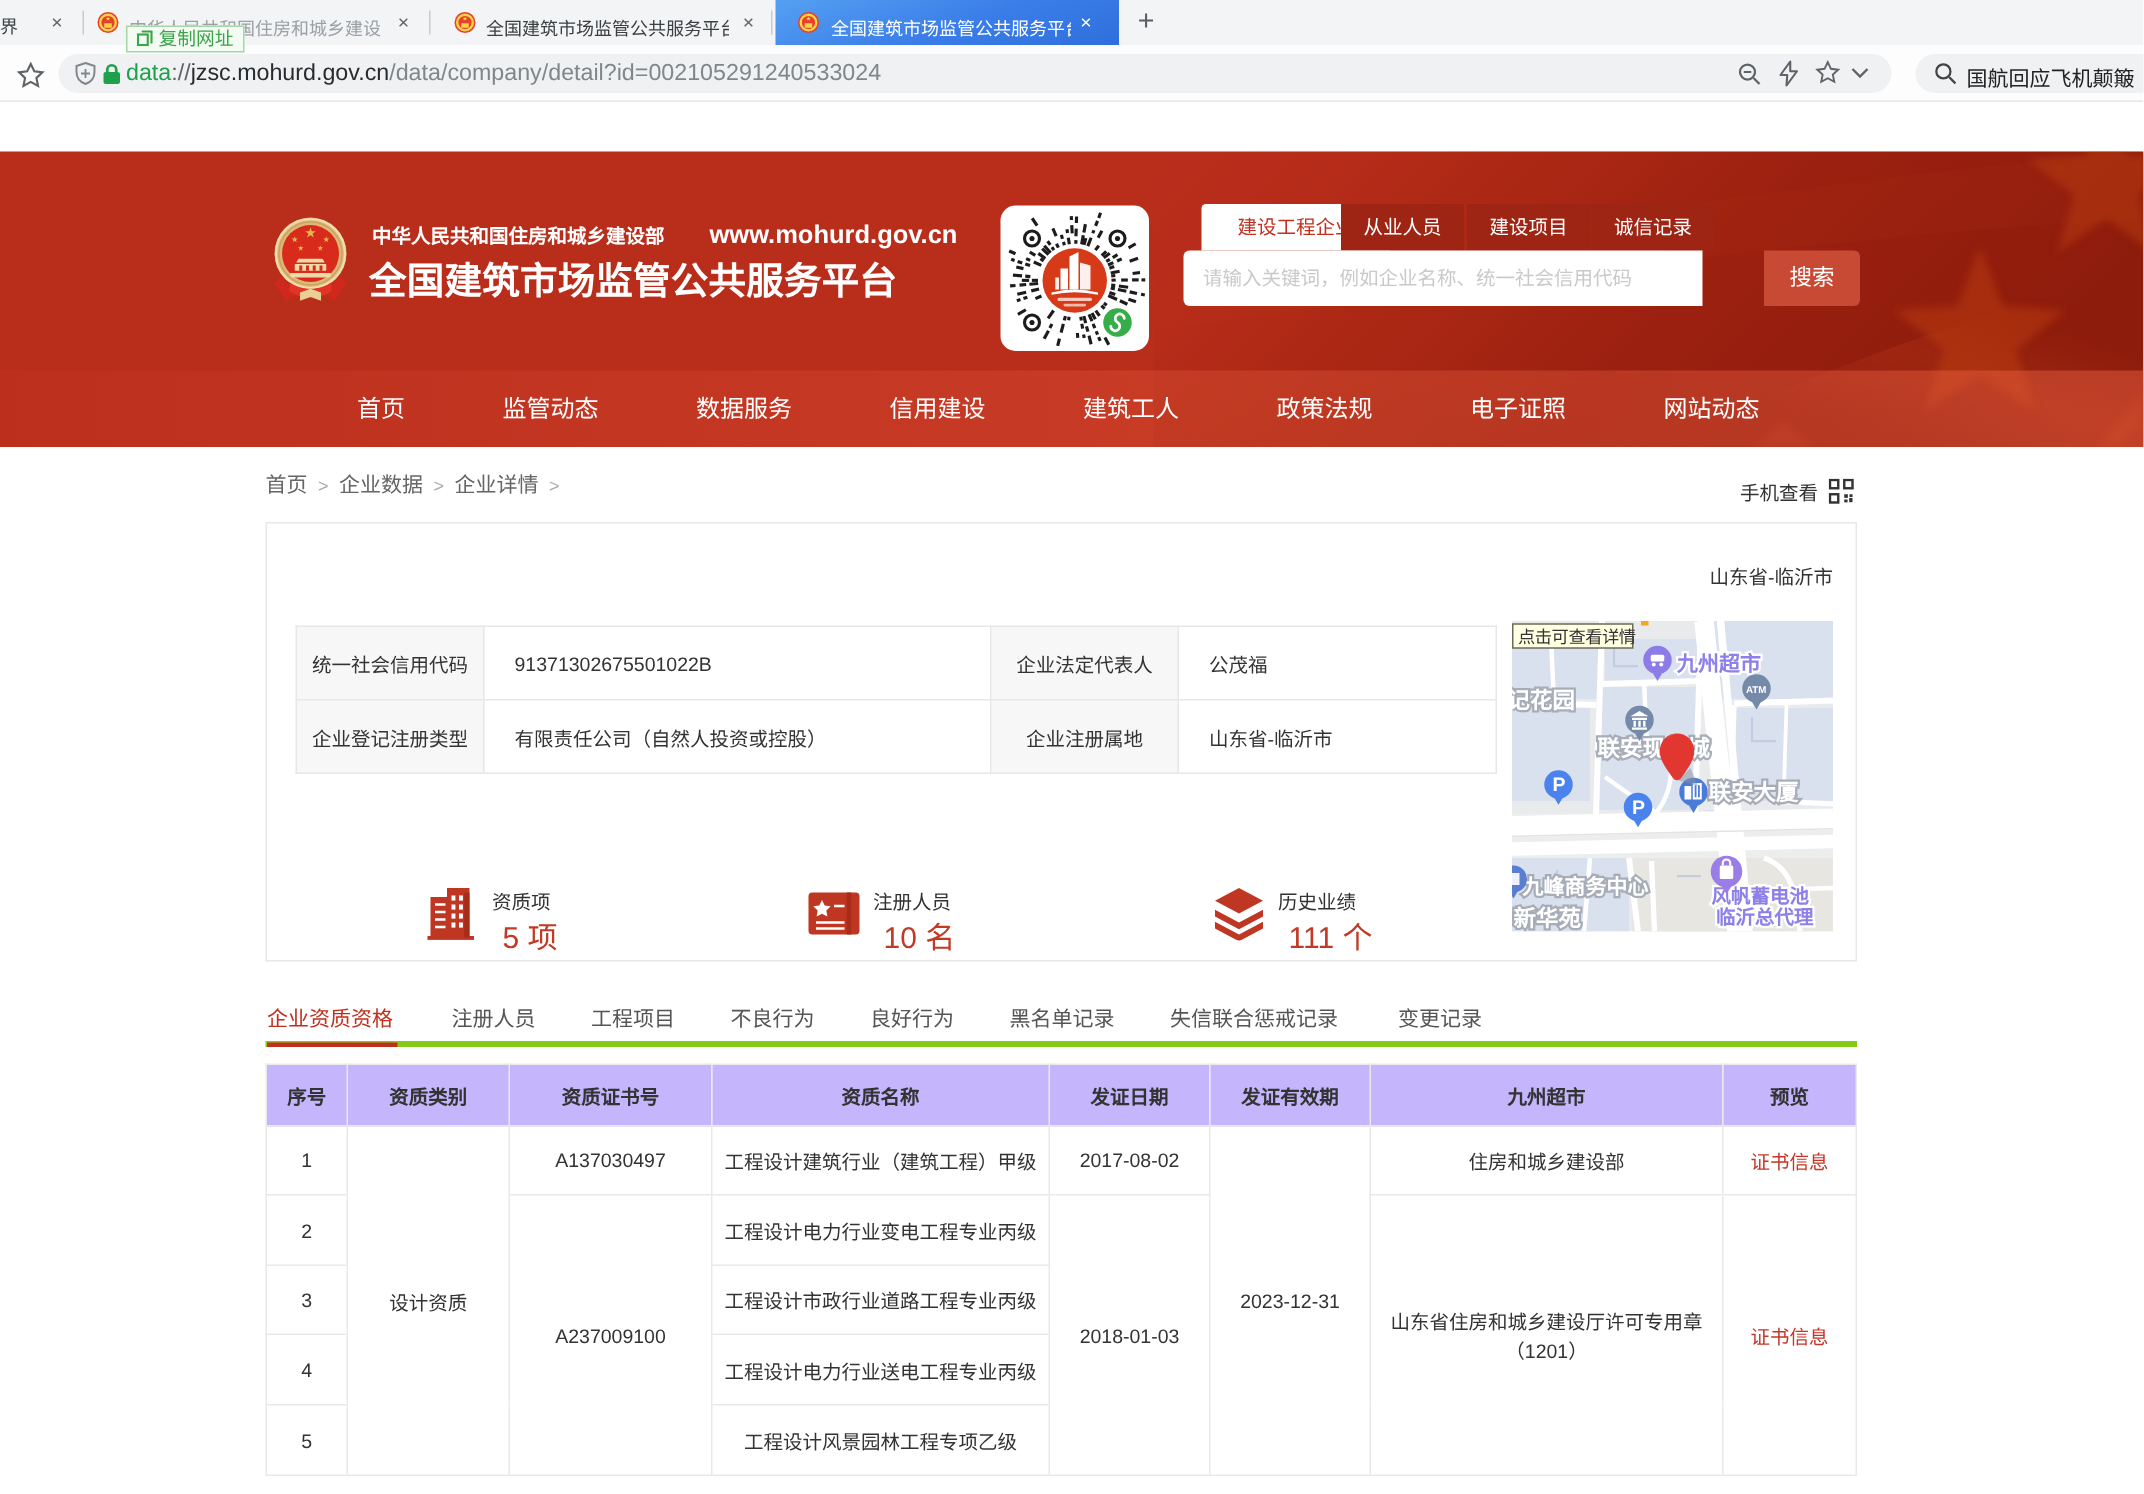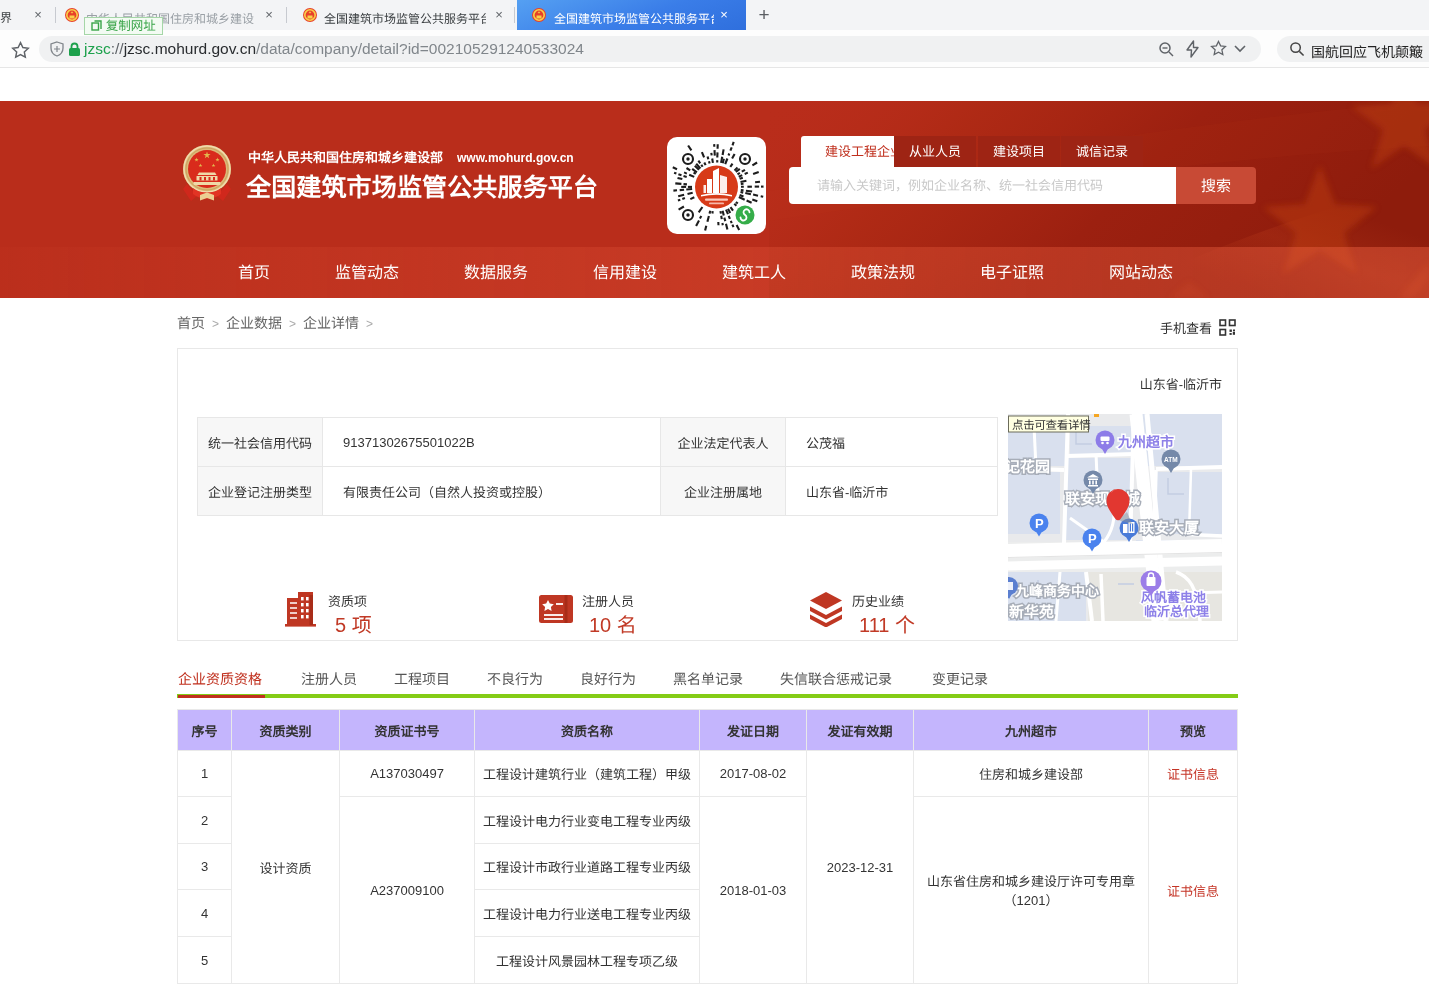--- a/index.html
+++ b/index.html
@@ -21,28 +21,28 @@
 .bicon{position:absolute;color:#5f6368}
 #tooltip{position:absolute;left:84px;top:17px;width:79px;height:18px;background:#f3fbf3;border:1px solid #a5d6a7;color:#3aa549;font-size:12.5px;line-height:16px;text-align:center;z-index:60}
 
 #gap{position:absolute;left:0;top:68px;width:1429px;height:33px;background:#fff}
 #header{position:absolute;left:0;top:101px;width:1429px;height:197px;background:#b92d1b;overflow:hidden}
 #flagdec{position:absolute;right:0;top:0;width:660px;height:197px}
 #navstrip{position:absolute;left:0;top:146px;width:1429px;height:51px;background:linear-gradient(90deg,rgba(236,88,60,0.05),rgba(246,104,72,0.42))}
 #navstrip a{position:absolute;top:12px;font-size:16px;color:#fff;text-decoration:none;white-space:nowrap}
 #emblem{position:absolute;left:180px;top:43px}
 #brand1{position:absolute;left:248px;top:46px;color:#fff;font-size:13px;font-weight:bold;letter-spacing:0;white-space:nowrap}
-#brand1 span{margin-left:14px;letter-spacing:0;font-size:12px}
+#brand1 span{margin-left:30px;letter-spacing:0;font-size:17px}
 #brand2{position:absolute;left:246px;top:66px;color:#fff;font-size:25px;font-weight:bold;letter-spacing:0.15px;white-space:nowrap}
 #qrbox{position:absolute;left:667px;top:36px;width:99px;height:97px;background:#fff;border-radius:10px}
 #stabs{position:absolute;left:789px;top:35px;height:31px}
 .stab{position:absolute;top:0;height:31px;background:#9e2414;color:#fff;font-size:13px;text-align:center;line-height:31px}
 .stab.on{background:#fff;color:#c0301e;border-radius:3px 3px 0 0}
-#sinput{position:absolute;left:789px;top:66px;width:387px;height:37px;background:#fff;border-radius:4px 0 0 4px;color:#c9c9c9;font-size:13px;line-height:37px;padding-left:28px;white-space:nowrap;overflow:hidden}
-#sbtn{position:absolute;left:1176px;top:66px;width:80px;height:37px;background:#c84a35;border-radius:0 4px 4px 0;color:#fff;font-size:15px;text-align:center;line-height:37px}
+#sinput{position:absolute;left:789px;top:66px;width:346px;height:37px;background:#fff;border-radius:4px 0 0 4px;color:#c9c9c9;font-size:13px;line-height:37px;padding-left:13px;white-space:nowrap;overflow:hidden}
+#sbtn{position:absolute;left:1176px;top:66px;width:64px;height:37px;background:#c84a35;border-radius:0 4px 4px 0;color:#fff;font-size:15px;text-align:center;line-height:37px}
 
 #crumbs{position:absolute;left:177px;top:312px;font-size:14px;color:#666}
 #crumbs i{font-style:normal;color:#aaa;margin:0 7px;font-size:12px}
 #mobile{position:absolute;left:1160px;top:318px;font-size:13px;color:#333}
 #panel1{position:absolute;left:177px;top:348px;width:1061px;height:293px;border:1px solid #e8e8e8;background:#fff}
 #cname{position:absolute;left:19px;top:12px;font-size:22px;font-weight:500;color:#333;letter-spacing:0;text-shadow:0.5px 0 0 #444}
 #creg{position:absolute;right:15px;top:25px;font-size:13px;color:#333}
 table.info{position:absolute;left:19px;top:68px;border-collapse:collapse;table-layout:fixed}
 table.info td{border:1px solid #e7e7e7;font-size:13px;color:#333;height:49px}
 table.info td.lbl{background:#f7f7f7;text-align:center;width:125px}
@@ -104,21 +104,21 @@
     </svg>
   <div id="urlpill"></div>
   <svg class="bicon" style="left:49px;top:11px" width="16" height="16" viewBox="0 0 16 16">
       <path d="M8 1l6 2v4c0 4-2.7 6.8-6 8-3.3-1.2-6-4-6-8V3z" fill="none" stroke="#80868b" stroke-width="1.3"></path>
       <path d="M8 5v6M5 8h6" stroke="#80868b" stroke-width="1.2"></path>
     </svg>
   <svg class="bicon" style="left:68px;top:12px" width="13" height="15" viewBox="0 0 13 15">
       <rect x="1" y="6" width="11" height="8" rx="1.5" fill="#1da14c"></rect>
       <path d="M3.5 6V4.5a3 3 0 0 1 6 0V6" fill="none" stroke="#1da14c" stroke-width="1.8"></path>
     </svg>
-  <div id="urltext"><span style="color:#1da14c">jzsc</span><span style="color:#5f6368">://</span><span style="color:#282b2e">jzsc.mohurd.gov.cn</span><span style="color:#80868b">/data/company/detail?id=002105291240533024</span></div>
+  <div id="urltext"><span style="color:#1da14c">data</span><span style="color:#5f6368">://</span><span style="color:#282b2e">jzsc.mohurd.gov.cn</span><span style="color:#80868b">/data/company/detail?id=002105291240533024</span></div>
   <svg class="bicon" style="left:1158px;top:11px" width="17" height="17" viewBox="0 0 17 17">
       <circle cx="7" cy="7" r="5" fill="none" stroke="#5f6368" stroke-width="1.5"></circle>
       <path d="M11 11l4 4" stroke="#5f6368" stroke-width="1.5"></path>
       <path d="M4.5 7h5" stroke="#5f6368" stroke-width="1.4"></path>
     </svg>
   <svg class="bicon" style="left:1185px;top:10px" width="15" height="18" viewBox="0 0 15 18">
       <path d="M8.5 1L2 10h4.5L6 17l7-9.5H8.5z" fill="none" stroke="#5f6368" stroke-width="1.4" stroke-linejoin="round"></path>
     </svg>
   <svg class="bicon" style="left:1210px;top:10px" width="17" height="17" viewBox="0 0 20 20">
       <path d="M10 1.7l2.5 5.2 5.7.7-4.2 3.9 1.1 5.6L10 14.3l-5.1 2.8 1.1-5.6L1.8 7.6l5.7-.7z" fill="none" stroke="#5f6368" stroke-width="1.5"></path>

